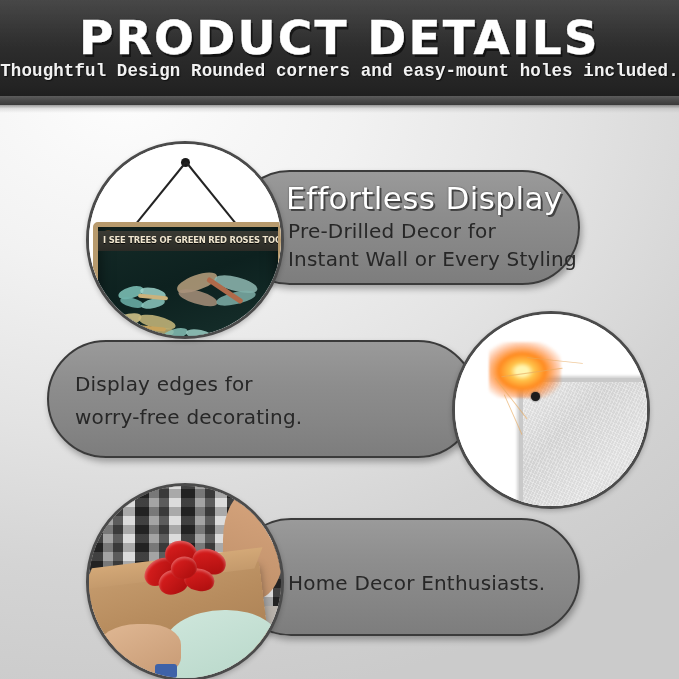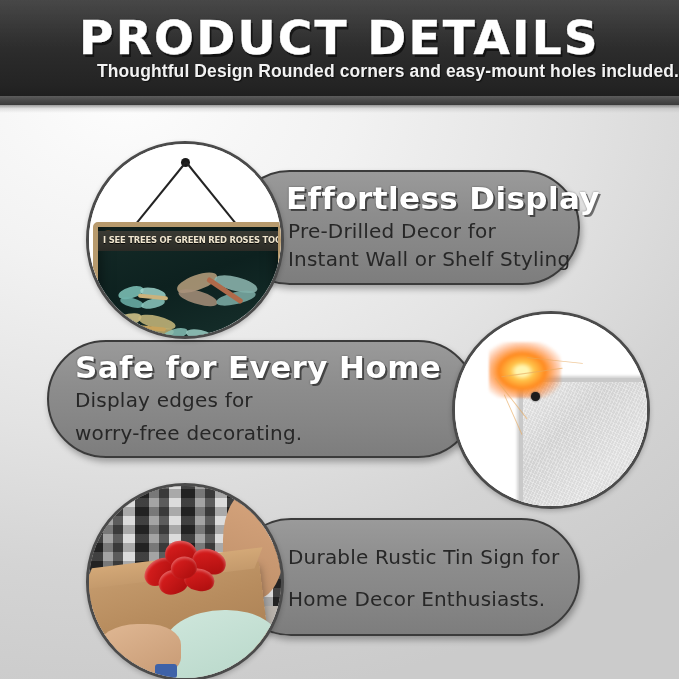--- a/index.html
+++ b/index.html
@@ -42,24 +42,24 @@
     text-align:center;
     font-size:47px; font-weight:bold;
     letter-spacing:2.2px;
     color:#ffffff;
     font-family:"DejaVu Sans", sans-serif;
     text-shadow: 2px 3px 0 rgba(0,0,0,.55), 0 0 2px rgba(0,0,0,.5);
     -webkit-text-stroke:0.4px #ffffff;
   }
   .subtitle {
     position:absolute; left:0; right:0; top:61px;
-    text-align:right;
+    text-align:center;
     font-size:17.5px; font-weight:bold;
     color:#f2f2f2;
-    font-family:Liberation Sans, sans-serif;
+    font-family:Liberation Mono, monospace;
     letter-spacing:.1px;
     text-shadow: 1px 1px 1px rgba(0,0,0,.6);
   }
 
   
   .circle {
     position:absolute;
     border-radius:50%;
     border:3px solid #4b4b4b;
     overflow:hidden;
@@ -71,21 +71,21 @@
   .pill {
     position:absolute;
     border-radius:999px;
     border:2.5px solid #3b3b3b;
     background:linear-gradient(180deg,#9a9a9a 0%,#8d8d8d 38%,#858585 72%,#7d7d7d 100%);
     box-shadow: 2px 4px 6px rgba(0,0,0,.30);
     z-index:2;
     display:flex; flex-direction:column; justify-content:center;
   }
   .pill-head {
-    font-size:31px; font-weight:bold;
+    font-size:31px; font-weight:normal;
     color:#ffffff;
     font-family:"DejaVu Sans", sans-serif;
     letter-spacing:.4px;
     text-shadow: 2px 2px 0 rgba(0,0,0,.5), 0 0 2px rgba(0,0,0,.45);
     line-height:1.05;
     white-space:nowrap;
   }
   .pill-sub {
     font-size:20px;
     color:#272727;
@@ -242,21 +242,21 @@
 
   <div class="header"></div>
   <div class="header-band"></div>
   <div class="header-gloss"></div>
   <div class="title">PRODUCT DETAILS</div>
   <div class="subtitle">Thoughtful Design Rounded corners and easy-mount holes included.</div>
 
   <div class="pill" id="p1">
     <div class="pill-head">Effortless Display</div>
     <div class="pill-sub">Pre-Drilled Decor for</div>
-    <div class="pill-sub" style="margin-top:0">Instant Wall or Shelf Styling</div>
+    <div class="pill-sub" style="margin-top:0">Instant Wall or Every Styling</div>
   </div>
 
   <div class="circle" id="c1">
     <div class="sign-scene">
       <div class="sign-nail"></div>
       <div class="cord l"></div>
       <div class="cord r"></div>
       <div class="tin">
         <div class="tin-text">
           <div class="tin-line">I SEE TREES OF GREEN RED ROSES TOO</div>
@@ -293,39 +293,37 @@
             <div class="wing" style="left:4px; top:10px; width:24px; height:9px; background:#76b2a9; transform:rotate(14deg);"></div>
             <div class="wing" style="left:27px; top:11px; width:25px; height:9px; background:#8ec7bd; transform:rotate(-11deg);"></div>
             <div class="body" style="left:20px; top:8px; width:30px; height:3.5px; background:#c9b079; transform:rotate(4deg);"></div>
           </div>
         </div>
       </div>
     </div>
   </div>
 
   <div class="pill" id="p2">
-    <div class="pill-head">Safe for Every Home</div>
     <div class="pill-sub">Display edges for</div>
     <div class="pill-sub" style="margin-top:5px">worry-free decorating.</div>
   </div>
 
   <div class="circle" id="c2">
     <div class="corner-scene">
       <div class="metal-plate"></div>
       <div class="plate-hole"></div>
       <div class="glow"></div>
       <div class="spark" style="left:30px; top:84px; width:52px; height:1.4px; transform:rotate(52deg); border-radius:2px;"></div>
       <div class="spark" style="left:46px; top:58px; width:62px; height:1.2px; transform:rotate(-8deg); border-radius:2px;"></div>
       <div class="spark" style="left:36px; top:100px; width:44px; height:1.2px; transform:rotate(66deg); border-radius:2px;"></div>
       <div class="spark" style="left:72px; top:46px; width:56px; height:1.1px; transform:rotate(6deg); border-radius:2px;"></div>
     </div>
   </div>
 
   <div class="pill" id="p3">
-    <div class="pill-sub">Durable Rustic Tin Sign for</div>
     <div class="pill-sub" style="margin-top:14px">Home Decor Enthusiasts.</div>
   </div>
 
   <div class="circle" id="c3">
     <div class="gift-scene">
       <div class="plaid"></div>
       <div class="skin-r"></div>
       <div class="skin-l"></div>
       <div class="box">
         <div class="box-top"></div>

